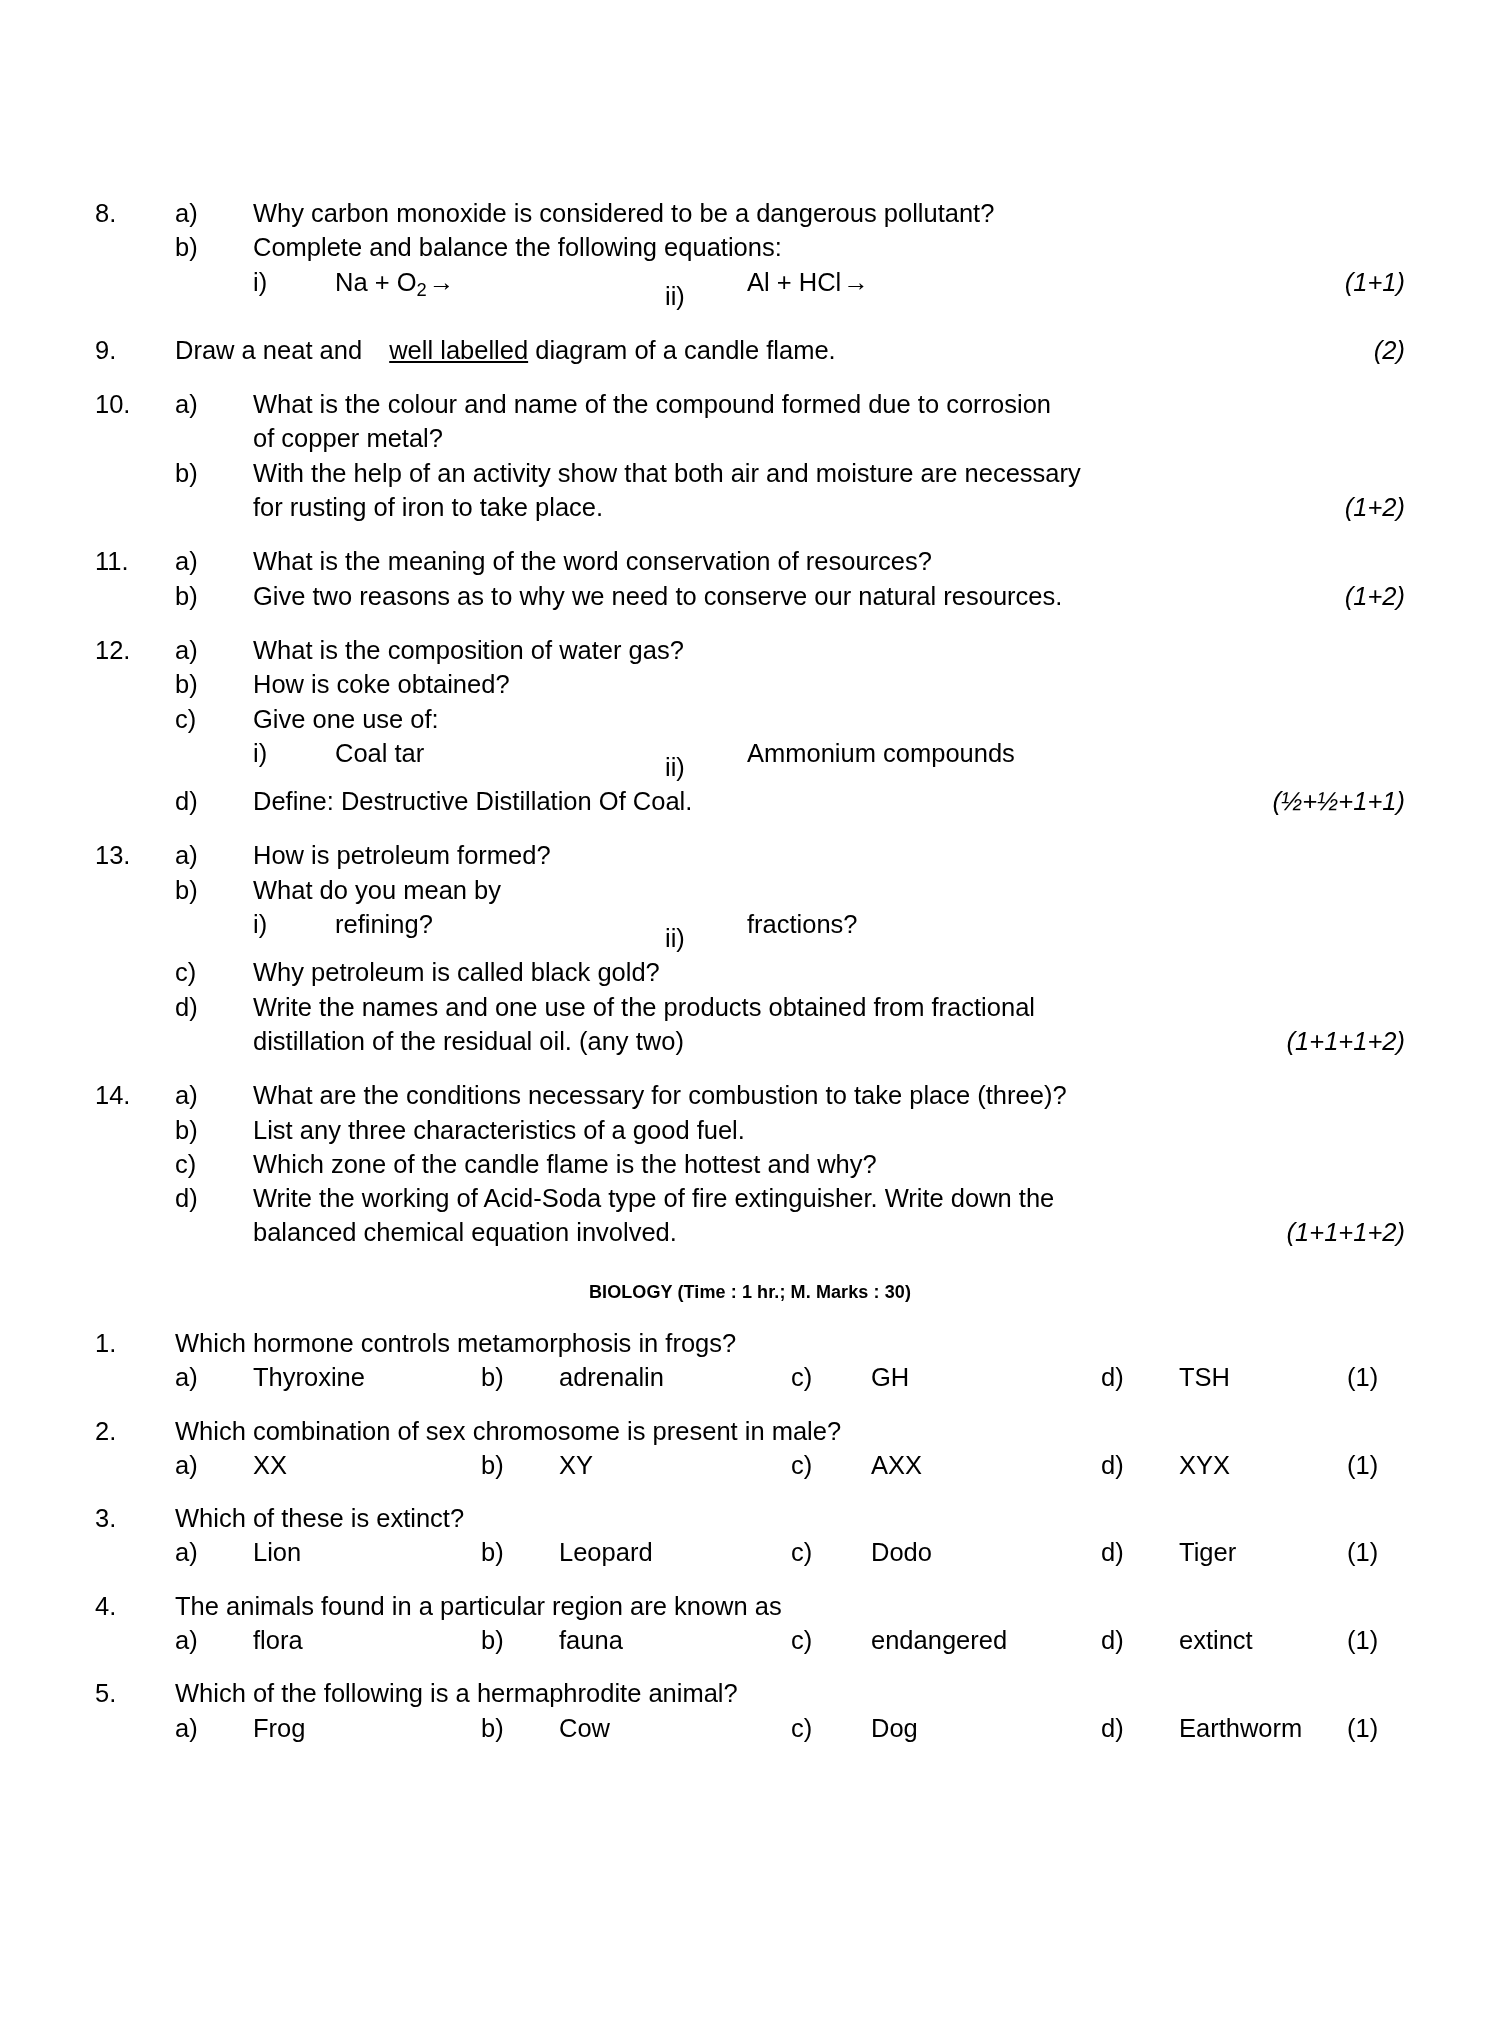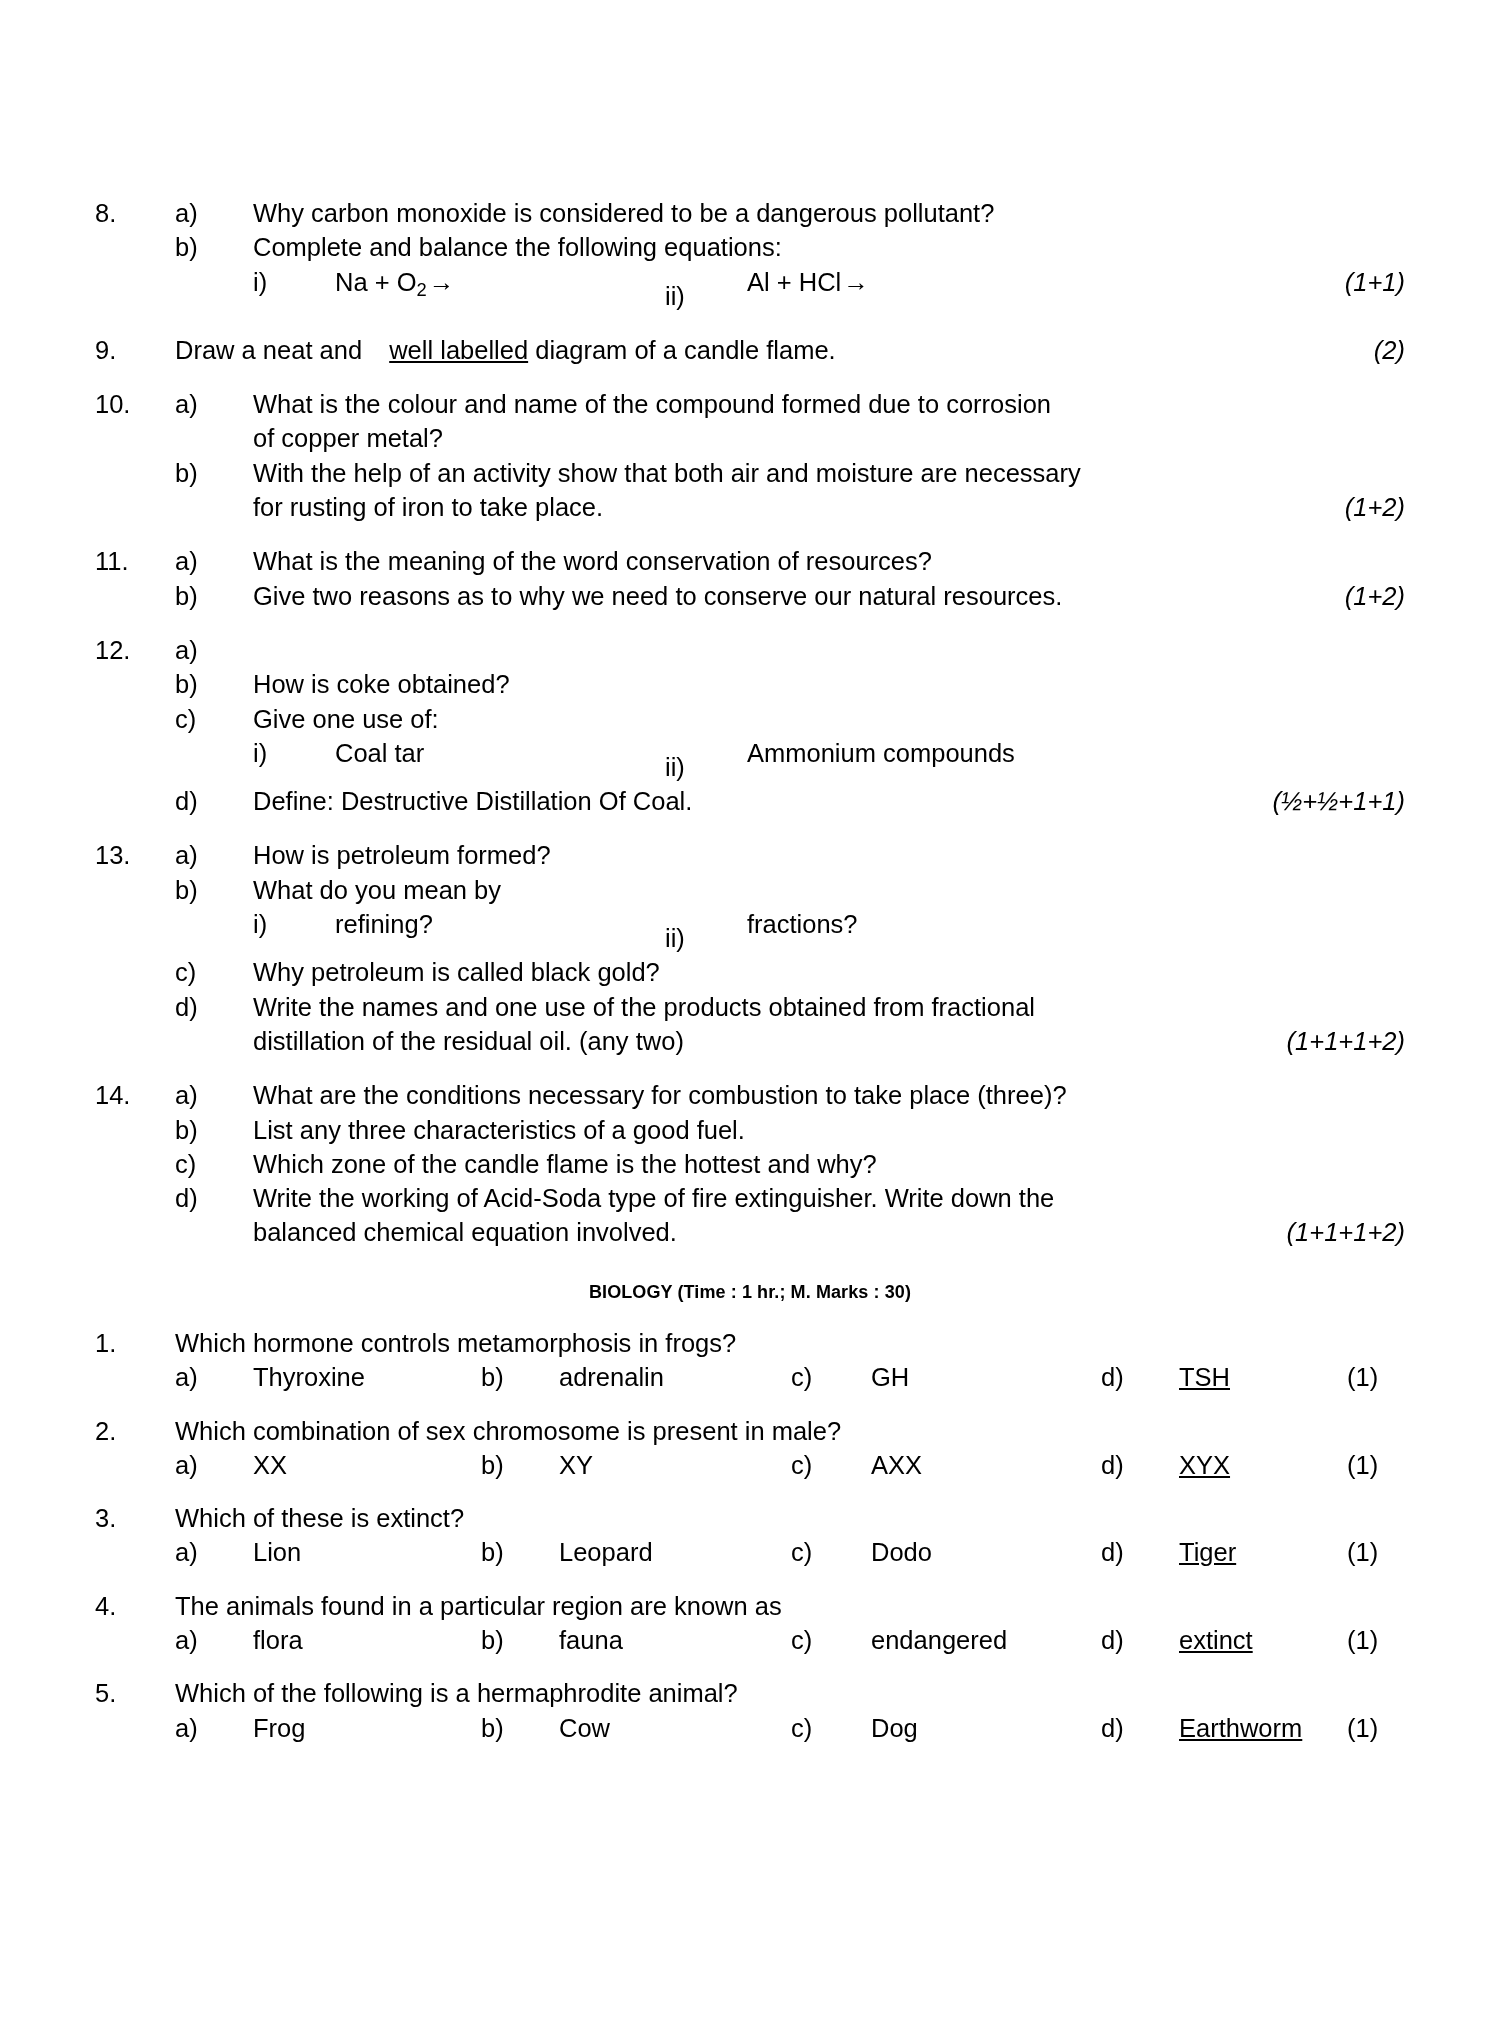--- a/index.html
+++ b/index.html
@@ -107,21 +107,21 @@
   }
   .opt-let {
     flex: 0 0 78px;
   }
   .opt-txt-1 { flex: 0 0 228px; }
   .opt-let-2 { flex: 0 0 78px; }
   .opt-txt-2 { flex: 0 0 232px; }
   .opt-let-3 { flex: 0 0 80px; }
   .opt-txt-3 { flex: 0 0 230px; }
   .opt-let-4 { flex: 0 0 78px; }
-  .opt-txt-4 { flex: 1 1 auto; text-decoration: underline; }
+  .opt-txt-4 { flex: 1 1 auto; }
   .opt-marks {
     flex: 0 0 58px;
     text-align: left;
   }
 
   sub {
     font-size: 0.72em;
     vertical-align: baseline;
     position: relative;
     top: 0.27em;
@@ -204,20 +204,21 @@
         <div class="sub">b)</div>
         <div class="body">Give two reasons as to why we need to conserve our natural resources.</div>
         <div class="marks pad-sm">(1+2)</div>
       </div>
     </div>
 
     <div class="q">
       <div class="row">
         <div class="qnum">12.</div>
         <div class="sub">a)</div>
+        <div class="body">What is the composition of water gas?</div>
       </div>
       <div class="row">
         <div class="qnum"></div>
         <div class="sub">b)</div>
         <div class="body">How is coke obtained?</div>
       </div>
       <div class="row">
         <div class="qnum"></div>
         <div class="sub">c)</div>
         <div class="body">Give one use of:</div>

